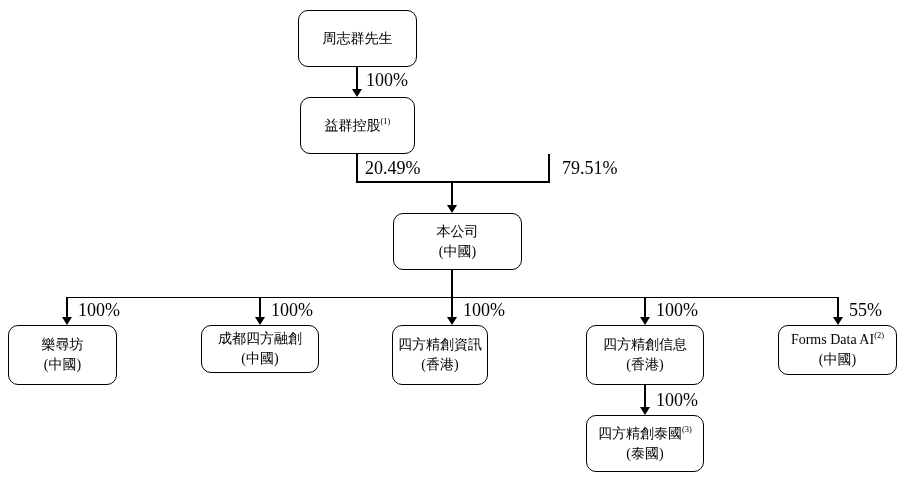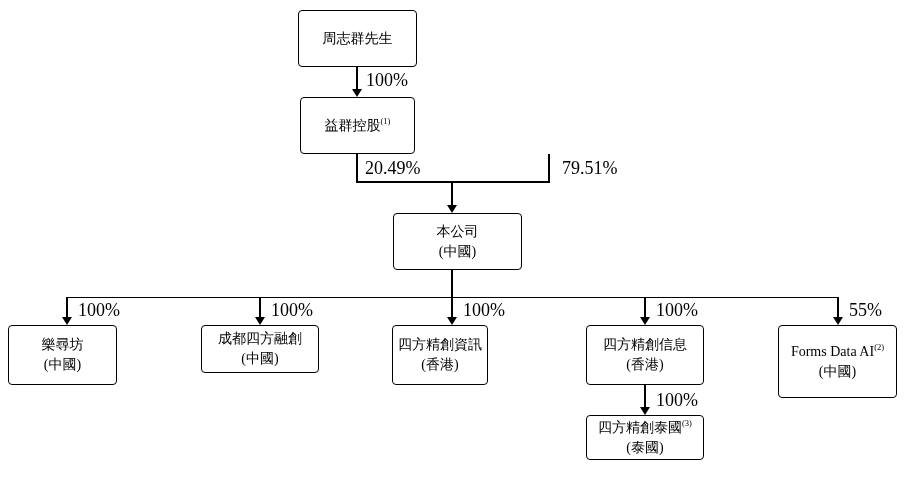--- a/index.html
+++ b/index.html
@@ -13,21 +13,21 @@
     height: 482px;
     background: #ffffff;
     font-family: "Liberation Serif", "DejaVu Serif", serif;
     color: #000000;
     overflow: hidden;
   }
   .node {
     position: absolute;
     box-sizing: border-box;
     border: 1.4px solid #000000;
-    border-radius: 4px;
+    border-radius: 10px;
     background: #ffffff;
     display: flex;
     flex-direction: column;
     align-items: center;
     justify-content: center;
     text-align: center;
     font-size: 14px;
     line-height: 1.4;
   }
   .node .name { white-space: nowrap; }
@@ -133,23 +133,23 @@
   <div class="node" style="left:392px;top:325px;width:96px;height:60px">
     <div class="name"><span>四方精創資訊</span></div>
     <div class="region">(香港)</div>
   </div>
 
   <div class="node" style="left:586px;top:325px;width:118px;height:60px">
     <div class="name"><span>四方精創信息</span></div>
     <div class="region">(香港)</div>
   </div>
 
-  <div class="node" style="left:778px;top:325px;width:119px;height:73px">
+  <div class="node" style="left:778px;top:325px;width:119px;height:50px">
     <div class="name"><span>Forms Data AI</span><sup class="note">(2)</sup></div>
     <div class="region">(中國)</div>
   </div>
 
-  <div class="node" style="left:586px;top:415px;width:118px;height:45px">
+  <div class="node" style="left:586px;top:415px;width:118px;height:57px">
     <div class="name"><span>四方精創泰國</span><sup class="note">(3)</sup></div>
     <div class="region">(泰國)</div>
   </div>
 
 </div>
 
 </body></html>

